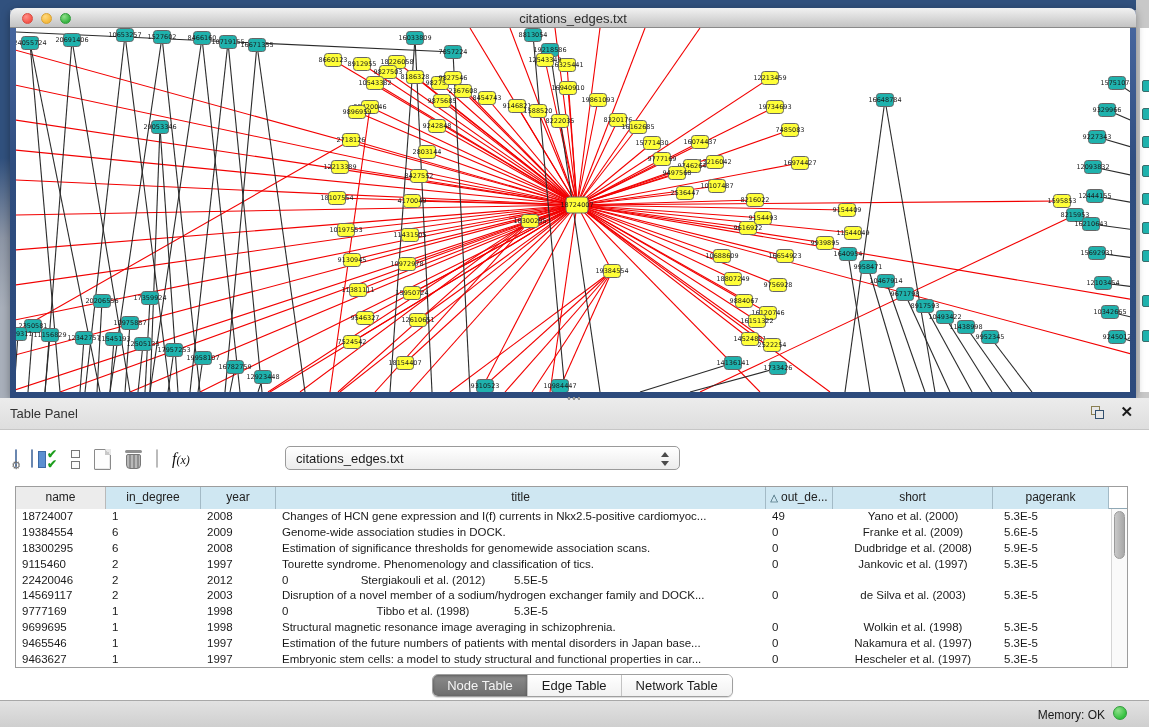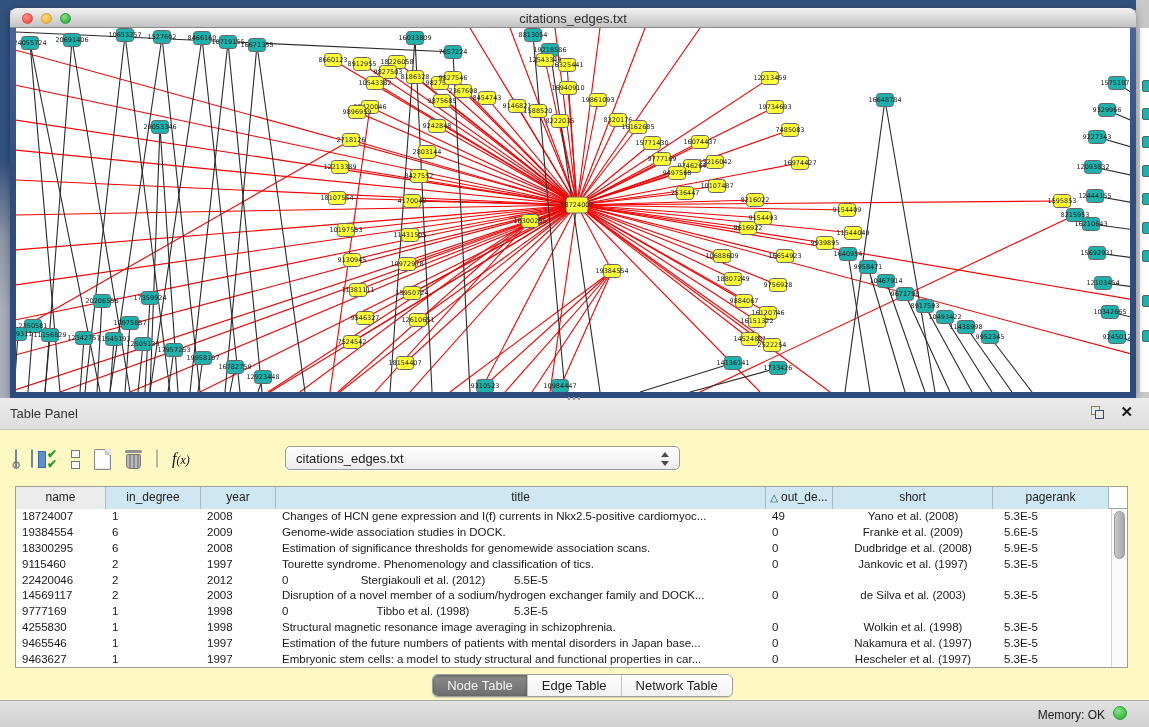--- a/index.html
+++ b/index.html
@@ -27,21 +27,21 @@
   .traffic { position:absolute; top:5px; width:11px; height:11px; border-radius:50%; }
   #tl-close { left:12px; background:radial-gradient(circle at 35% 30%, #ff9089, #f5554a 70%); border:1px solid #d94b41; }
   #tl-min   { left:31px; background:radial-gradient(circle at 35% 30%, #ffd97e, #f5b93c 70%); border:1px solid #d8a233; }
   #tl-zoom  { left:50px; background:radial-gradient(circle at 35% 30%, #8fe08a, #37b442 70%); border:1px solid #2f9b3a; }
   #win-title { position:absolute; left:0; right:0; top:3px; text-align:center;
     font-size:13px; color:#2d2d2d; }
   #canvas-wrap { position:absolute; left:6px; top:20px; width:1114px; height:364px; background:#fff; overflow:hidden; }
   #graph-svg { display:block; }
 
   
-  #table-panel { position:absolute; left:0; top:398px; width:1149px; height:302px; background:#fef9c3; }
+  #table-panel { position:absolute; left:0; top:398px; width:1149px; height:302px; background:#ffffff; }
   #panel-header { position:absolute; left:0; top:0; width:100%; height:32px;
     background:linear-gradient(#ececec,#dedede); border-bottom:1px solid #c6c6c6; }
   #panel-title { position:absolute; left:10px; top:8px; font-size:13px; color:#333; }
   #float-icon { position:absolute; right:44px; top:8px; width:14px; height:14px; cursor:default; }
   #float-icon .sq1 { position:absolute; left:0; top:0; width:9px; height:9px; border:1.5px solid #8a7f52; background:#e7e7e7; }
   #float-icon .sq2 { position:absolute; left:4px; top:4px; width:9px; height:9px; border:1.5px solid #32506e; background:#e7e7e7; }
   #panel-close { position:absolute; right:16px; top:5px; font-size:15px; font-weight:bold; color:#1a1a1a; }
   #splitter-grip { position:absolute; left:566px; top:-2px; width:14px; height:5px;
     background:radial-gradient(circle 1.5px at 3px 2.5px,#9a9a9a 1.4px,transparent 1.6px),
                radial-gradient(circle 1.5px at 8px 2.5px,#9a9a9a 1.4px,transparent 1.6px),
@@ -856,21 +856,21 @@
           <div class="th" style="width: 160px;"><span>short</span></div>
           <div class="th" style="width: 116px;"><span>pagerank</span></div>
         </div>
       <div id="tbody">
           <div class="tr">
             <div class="td c-name" style="width: 90px;">18724007</div>
             <div class="td c-indegree" style="width: 95px;">1</div>
             <div class="td c-year" style="width: 75px;">2008</div>
             <div class="td c-title" style="width: 490px;">Changes of HCN gene expression and I(f) currents in Nkx2.5-positive cardiomyoc...</div>
             <div class="td c-outdegree" style="width: 67px;">49</div>
-            <div class="td c-short" style="width: 160px;">Yano et al. (2008)</div>
+            <div class="td c-short" style="width: 160px;">Yano et al. (2000)</div>
             <div class="td c-pagerank" style="width: 116px;">5.3E-5</div>
           </div>
           <div class="tr">
             <div class="td c-name" style="width: 90px;">19384554</div>
             <div class="td c-indegree" style="width: 95px;">6</div>
             <div class="td c-year" style="width: 75px;">2009</div>
             <div class="td c-title" style="width: 490px;">Genome-wide association studies in DOCK.</div>
             <div class="td c-outdegree" style="width: 67px;">0</div>
             <div class="td c-short" style="width: 160px;">Franke et al. (2009)</div>
             <div class="td c-pagerank" style="width: 116px;">5.6E-5</div>
@@ -912,21 +912,21 @@
           </div>
           <div class="tr">
             <div class="td c-name" style="width: 90px;">9777169</div>
             <div class="td c-indegree" style="width: 95px;">1</div>
             <div class="td c-year" style="width: 75px;">1998</div>
             <div class="td c-outdegree" style="width: 67px;">0</div>
             <div class="td c-short" style="width: 160px;">Tibbo et al. (1998)</div>
             <div class="td c-pagerank" style="width: 116px;">5.3E-5</div>
           </div>
           <div class="tr">
-            <div class="td c-name" style="width: 90px;">4255830</div>
+            <div class="td c-name" style="width: 90px;">9699695</div>
             <div class="td c-indegree" style="width: 95px;">1</div>
             <div class="td c-year" style="width: 75px;">1998</div>
             <div class="td c-title" style="width: 490px;">Structural magnetic resonance image averaging in schizophrenia.</div>
             <div class="td c-outdegree" style="width: 67px;">0</div>
             <div class="td c-short" style="width: 160px;">Wolkin et al. (1998)</div>
             <div class="td c-pagerank" style="width: 116px;">5.3E-5</div>
           </div>
           <div class="tr">
             <div class="td c-name" style="width: 90px;">9465546</div>
             <div class="td c-indegree" style="width: 95px;">1</div>

